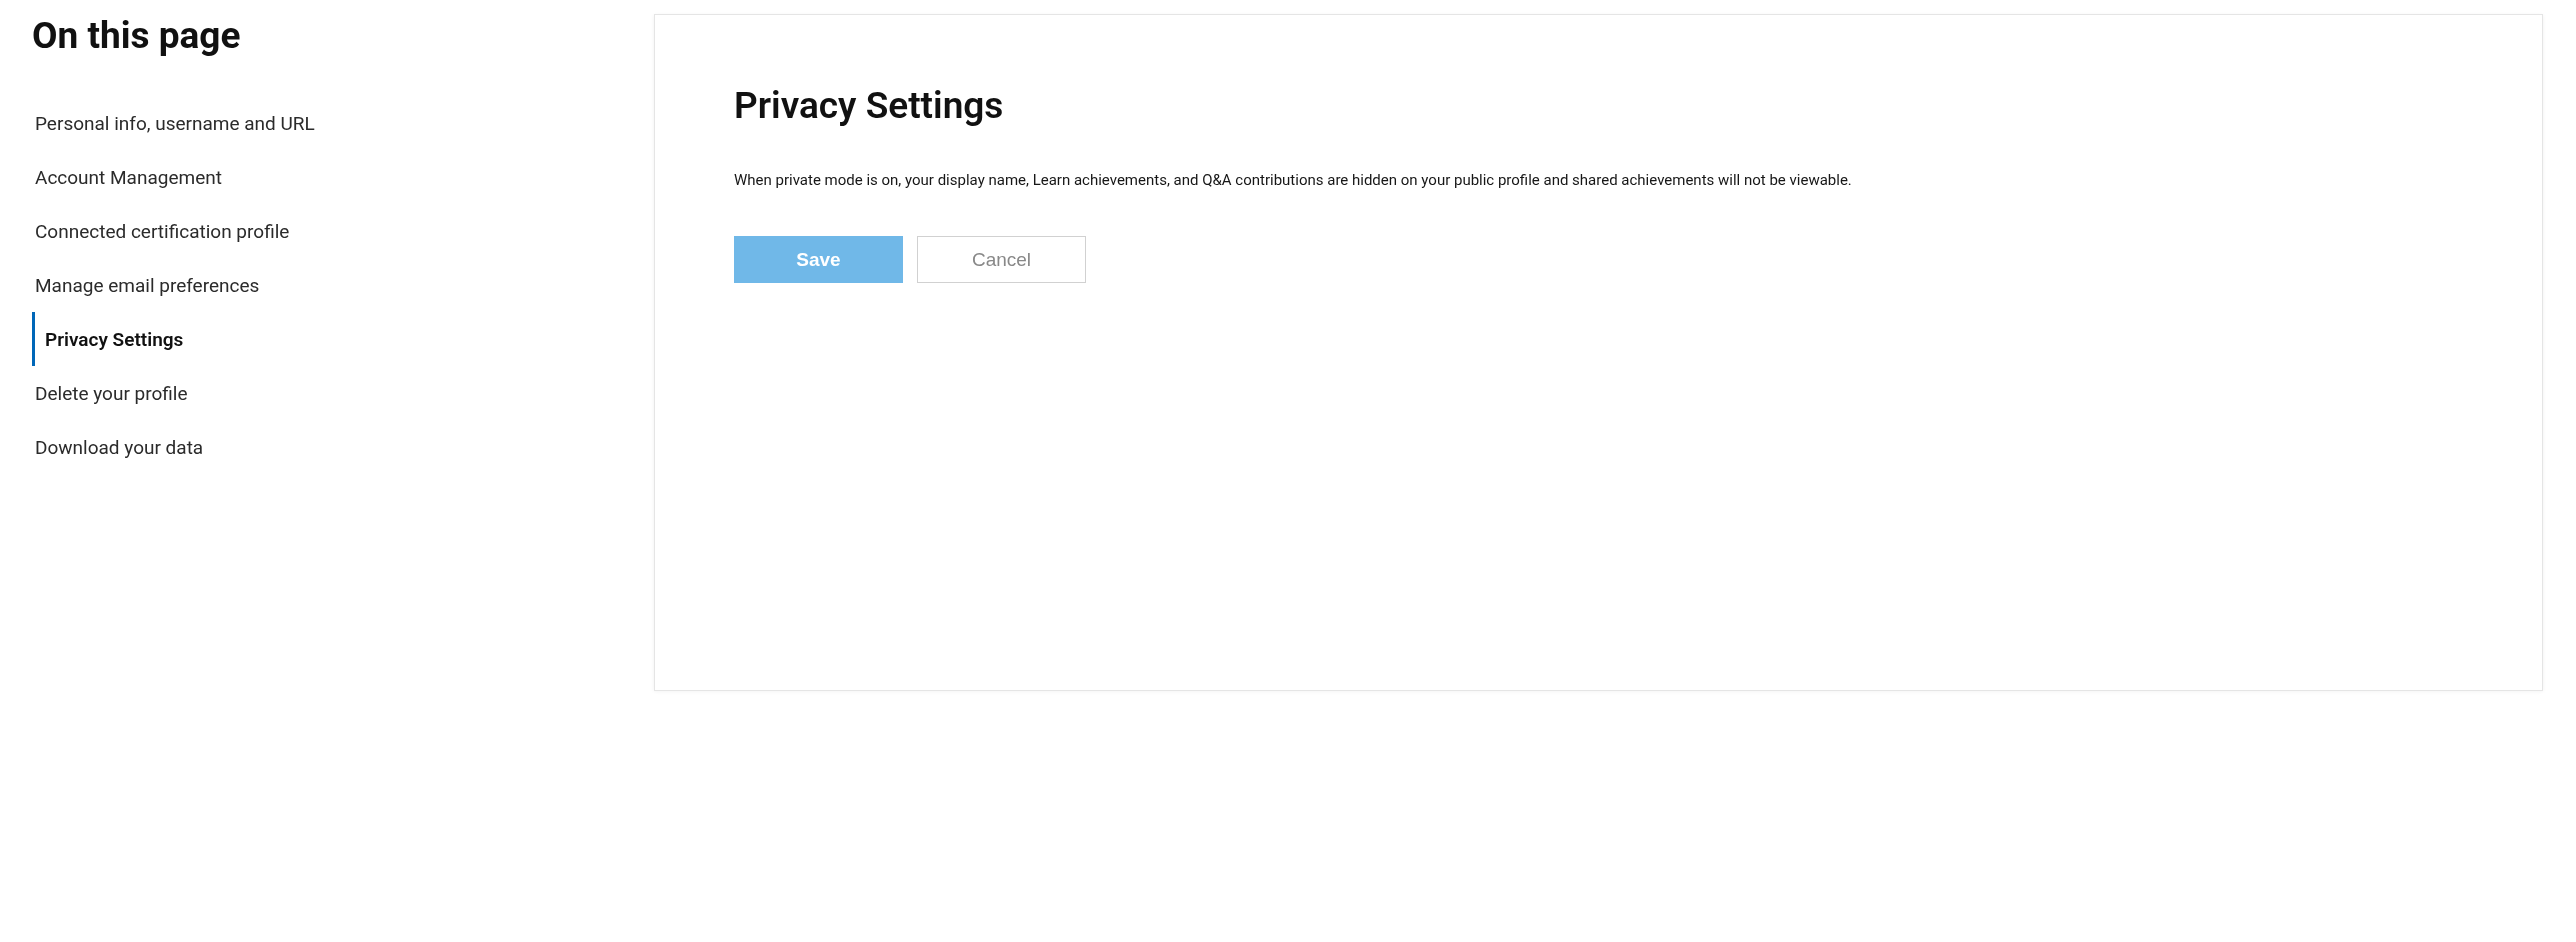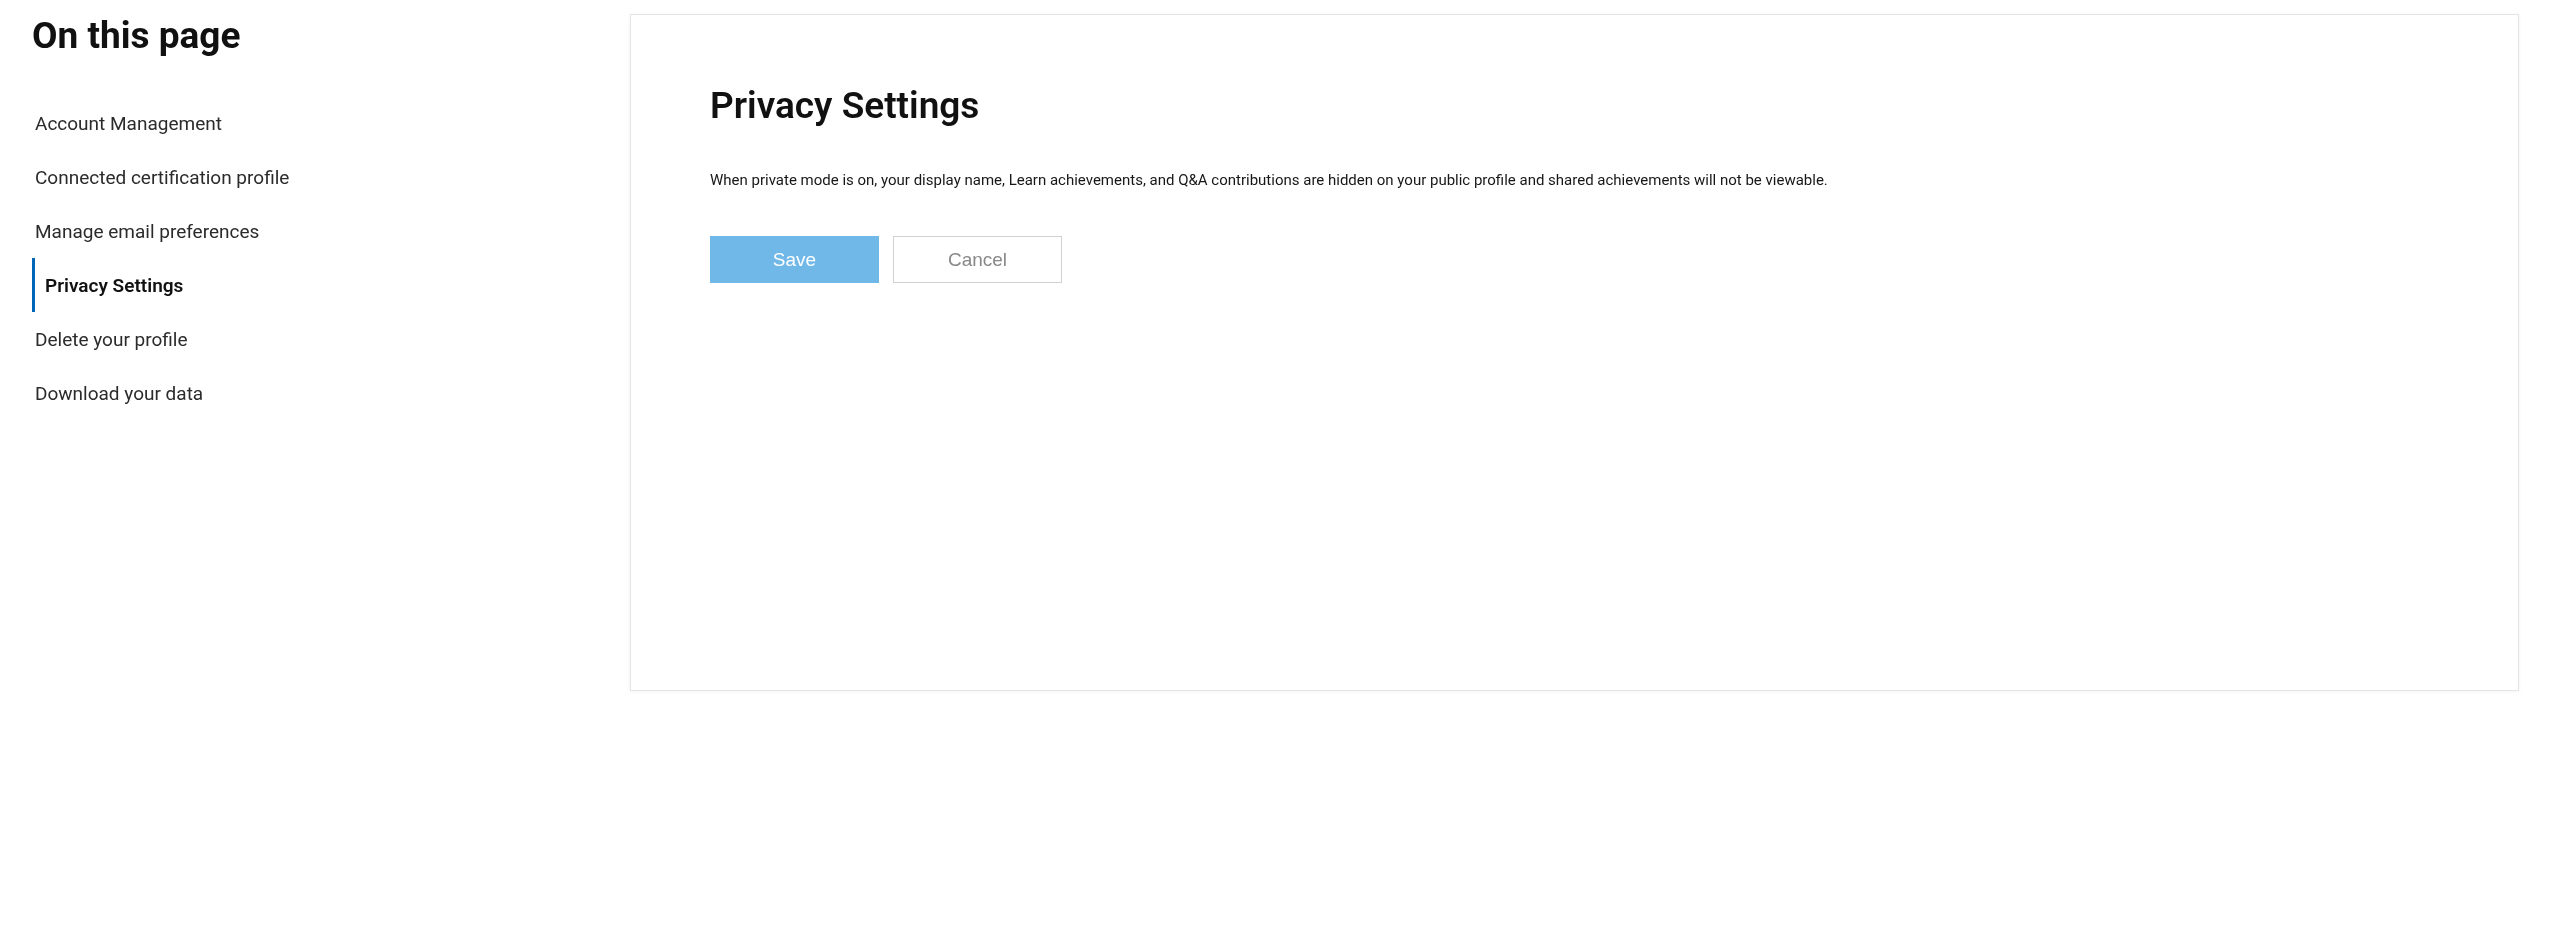--- a/index.html
+++ b/index.html
@@ -5,21 +5,21 @@
     * { box-sizing: border-box; margin: 0; padding: 0; }
     body {
       font-family: "Segoe UI", -apple-system, BlinkMacSystemFont, Roboto, Arial, sans-serif;
       color: #171717;
       background: #ffffff;
       font-size: 17px;
     }
     .layout {
       display: flex;
       width: 2576px;
-      gap: 20px;
+      gap: 44px;
       padding: 14px 32px;
     }
     .sidebar {
       width: 578px;
       flex: 0 0 auto;
     }
     .sidebar-heading {
       font-size: 37px;
       font-weight: 700;
       color: #111;
@@ -98,21 +98,21 @@
     }
     .button-row {
       display: flex;
       gap: 14px;
     }
     .btn {
       height: 47px;
       min-width: 169px;
       border: 0.7px solid transparent;
       font-size: 19px;
-      font-weight: 400;
+      font-weight: 700;
       cursor: pointer;
       display: inline-flex;
       align-items: center;
       justify-content: center;
     }
     .btn-primary {
       background: #70b8e8;
       color: #ffffff;
       border-color: #70b8e8;
     }
@@ -123,20 +123,21 @@
       font-weight: 400;
     }
   </style>
 </head>
 <body>
 
 <div class="layout">
   <aside class="sidebar">
     <h2 class="sidebar-heading">On this page</h2>
     <ul class="nav-list">
+      <li class="nav-item">Personal info, username and URL</li>
       <li class="nav-item">Account Management</li>
       <li class="nav-item">Connected certification profile</li>
       <li class="nav-item">Manage email preferences</li>
       <li class="nav-item active">Privacy Settings</li>
       <li class="nav-item">Delete your profile</li>
       <li class="nav-item">Download your data</li>
     </ul>
   </aside>
 
   <main class="main-panel">

